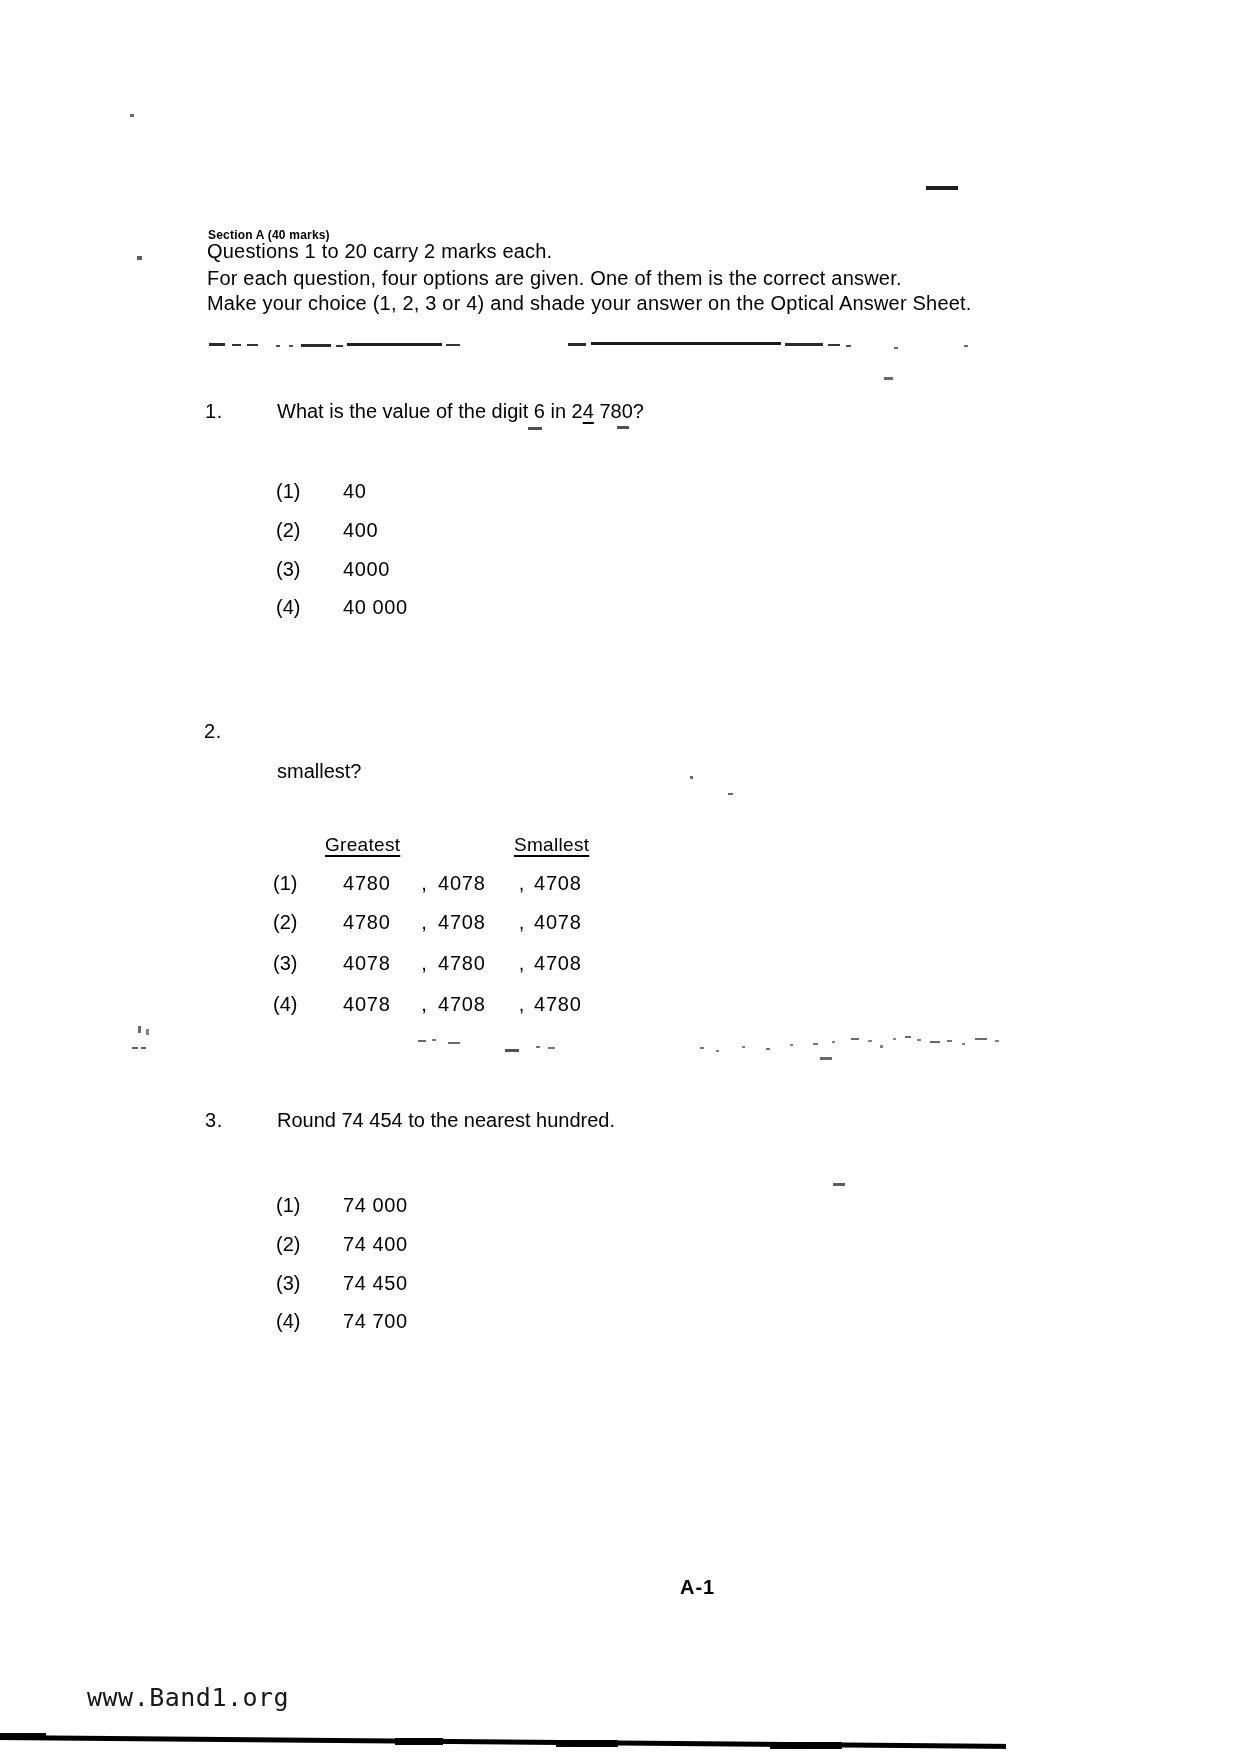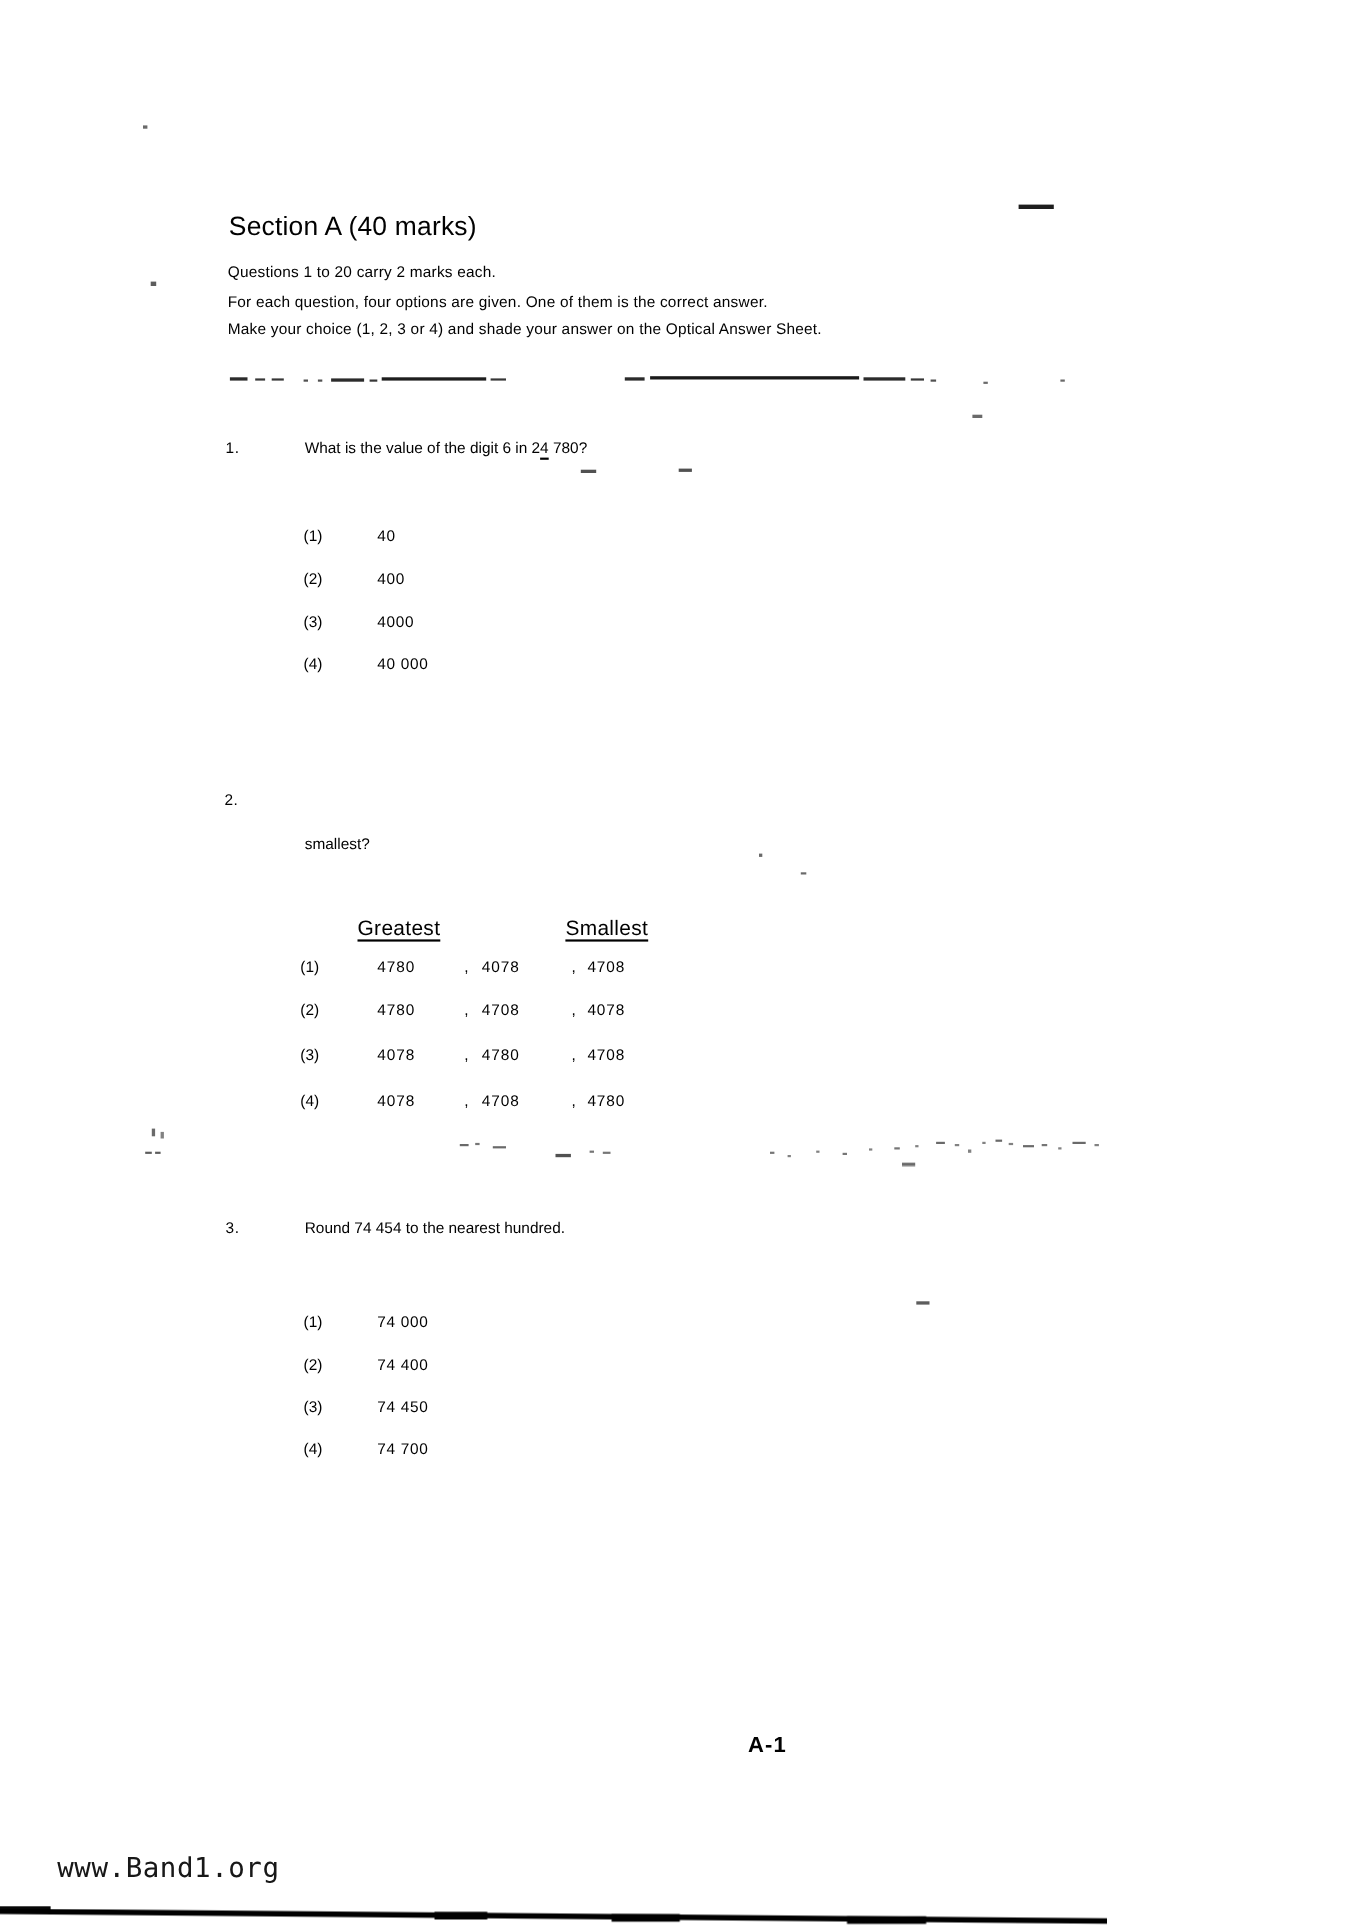--- a/index.html
+++ b/index.html
@@ -5,37 +5,37 @@
   html,body { margin:0; padding:0; background:#ffffff; }
   .page {
     position:relative;
     width:1006px; height:1754px;
     background:#ffffff;
     overflow:hidden;
     font-family:"Liberation Sans", sans-serif;
     color:#1a1a1a;
   }
   .scan { position:absolute; inset:0; filter: contrast(1.22) brightness(0.99) blur(0.35px); }
-  .t { position:absolute; white-space:nowrap; color:#181818; font-size:14px; line-height:1.25; }
+  .t { position:absolute; white-space:nowrap; color:#181818; font-size:20px; line-height:1.25; }
   .exam-code { font-size:25px; font-weight:700; letter-spacing:1px; color:#121212; }
-  .heading { font-size:24px; font-weight:400; letter-spacing:0.2px; }
+  .heading { font-size:12px; font-weight:700; letter-spacing:0.2px;margin-top:36px; }
   .instr { letter-spacing:0.2px; }
   .num { letter-spacing:0.6px; }
   .u { text-decoration:underline; text-decoration-thickness:2px; text-underline-offset:4px; }
   .colhead { font-size:19px; text-decoration:underline; text-decoration-thickness:2px; text-underline-offset:4px; letter-spacing:0.3px; }
   .optrow { display:flex; }
   .optrow .lab { display:inline-block; width:67px; }
   .row2 { display:flex; letter-spacing:0.8px; }
   .row2 .c-lab { width:70px; letter-spacing:0; }
   .row2 .c-v1 { width:68px; }
   .row2 .c-com { width:27px; text-align:center; }
   .row2 .c-v2 { width:72px; }
   .row2 .c-com2 { width:24px; text-align:center; }
   .pageno { font-size:20px; font-weight:700; letter-spacing:1px; }
-  .watermark { font-family:"DejaVu Sans Mono", monospace; font-size:25px; color:#2b2b2b; letter-spacing:0.5px; }
+  .watermark { font-family:"DejaVu Sans Mono", monospace; font-size:25px; color:#2b2b2b; letter-spacing:0.5px;margin-left:35px; }
   .art { position:absolute; background:#1c1c1c; }
   .bottom-line {
     position:absolute; left:-4px; top:1735px; width:1252px; height:5px;
     background:#060606; transform:rotate(0.5deg); transform-origin:left center;
   }
 </style>
 </head>
 <body>
 
 <div class="page">

